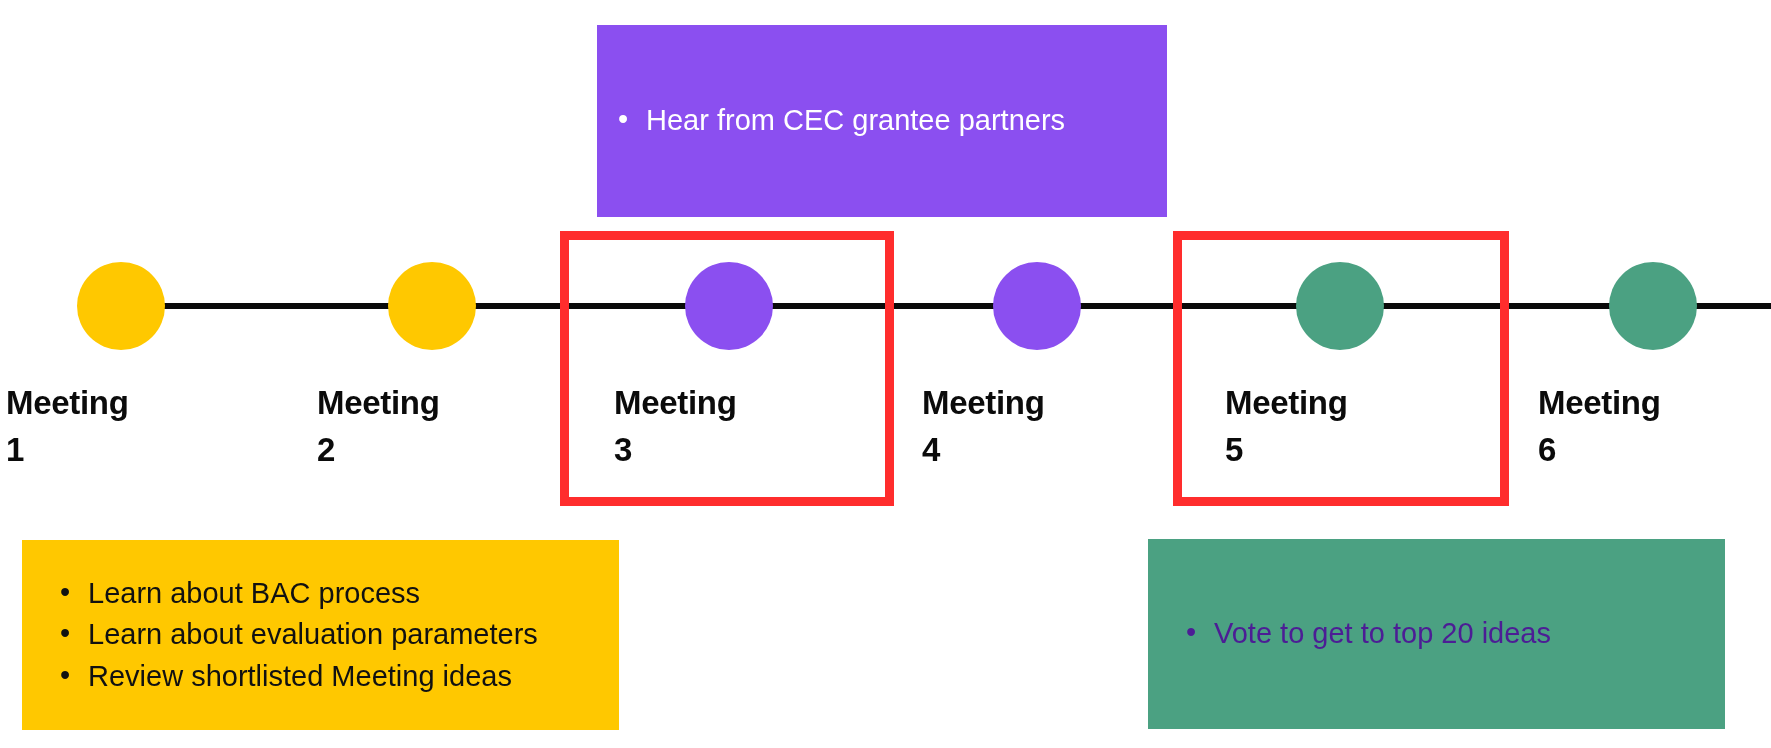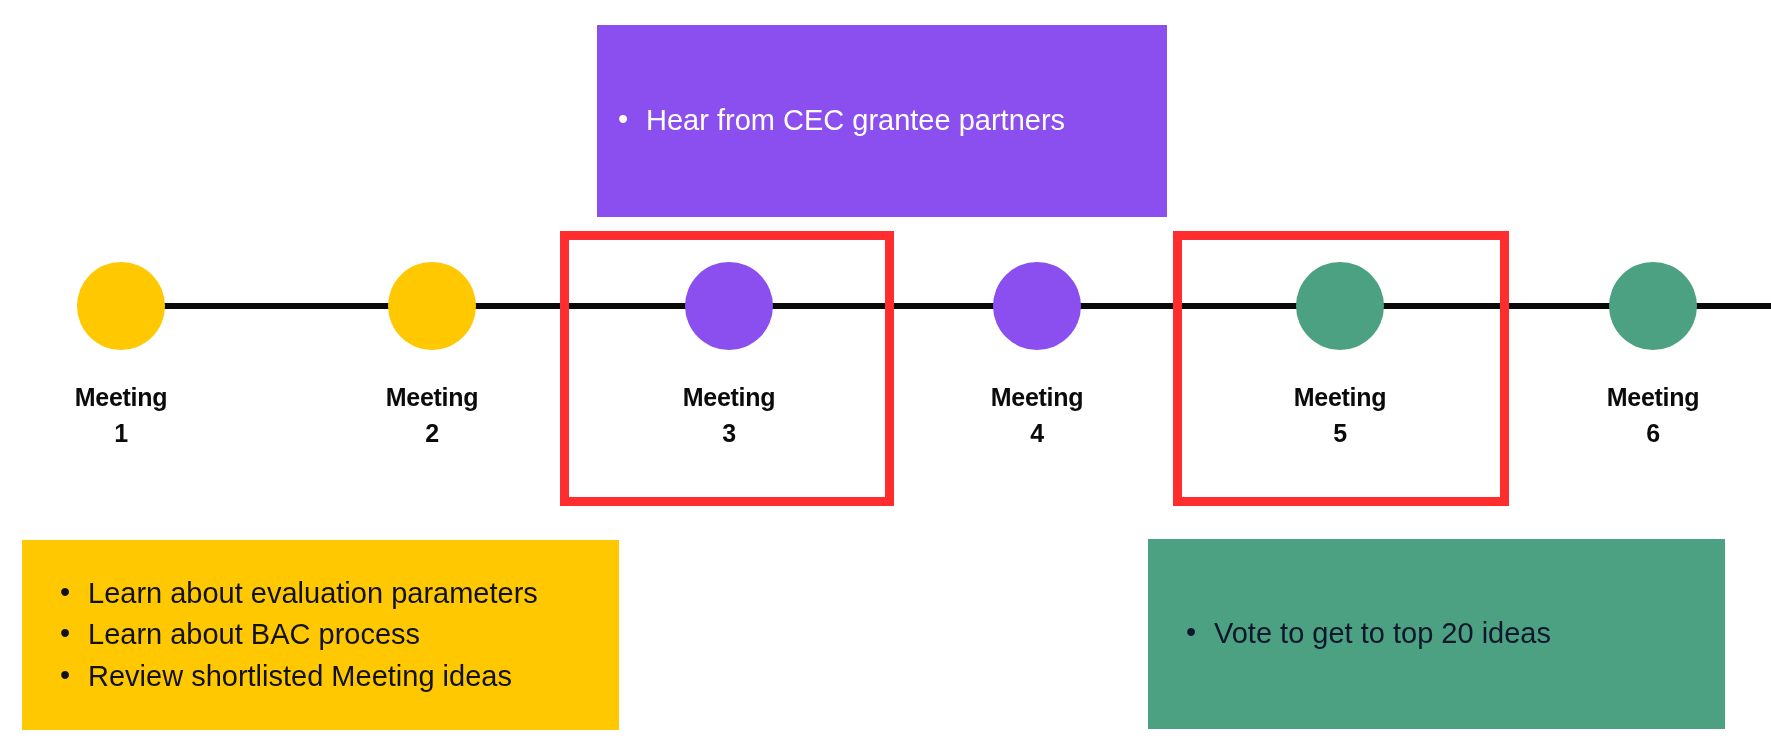--- a/index.html
+++ b/index.html
@@ -37,23 +37,23 @@
   }
   .node-yellow { background: #FFC800; }
   .node-purple { background: #8B4FF0; }
   .node-green  { background: #4BA182; }
 
   
   .node-label {
     position: absolute;
     top: 380px;
     width: 230px;
-    text-align: center;
+    text-align: left;
     font-weight: bold;
-    font-size: 25px;
+    font-size: 33px;
     line-height: 1.42;
     color: #0b0b0b;
     letter-spacing: -0.3px;
   }
   .node-label .num { display: block; }
 
   
   .highlight-frame {
     position: absolute;
     border: 9px solid #FF2D2D;
@@ -99,21 +99,21 @@
     color: #111111;
     left: 22px;
     top: 540px;
     width: 597px;
     height: 190px;
     display: flex;
     align-items: center;
   }
   .callout-green {
     background: #4BA182;
-    color: #0f172a;
+    color: #4c1d95;
     left: 1148px;
     top: 539px;
     width: 577px;
     height: 190px;
     display: flex;
     align-items: center;
   }
 </style>
 </head>
 <body>
@@ -158,22 +158,22 @@
   </div>
 
   <div class="callout callout-purple">
     <ul>
       <li>Hear from CEC grantee partners</li>
     </ul>
   </div>
 
   <div class="callout callout-yellow">
     <ul>
+      <li>Learn about BAC process</li>
       <li>Learn about evaluation parameters</li>
-      <li>Learn about BAC process</li>
       <li>Review shortlisted Meeting ideas</li>
     </ul>
   </div>
 
   <div class="callout callout-green">
     <ul>
       <li>Vote to get to top 20 ideas</li>
     </ul>
   </div>
 

